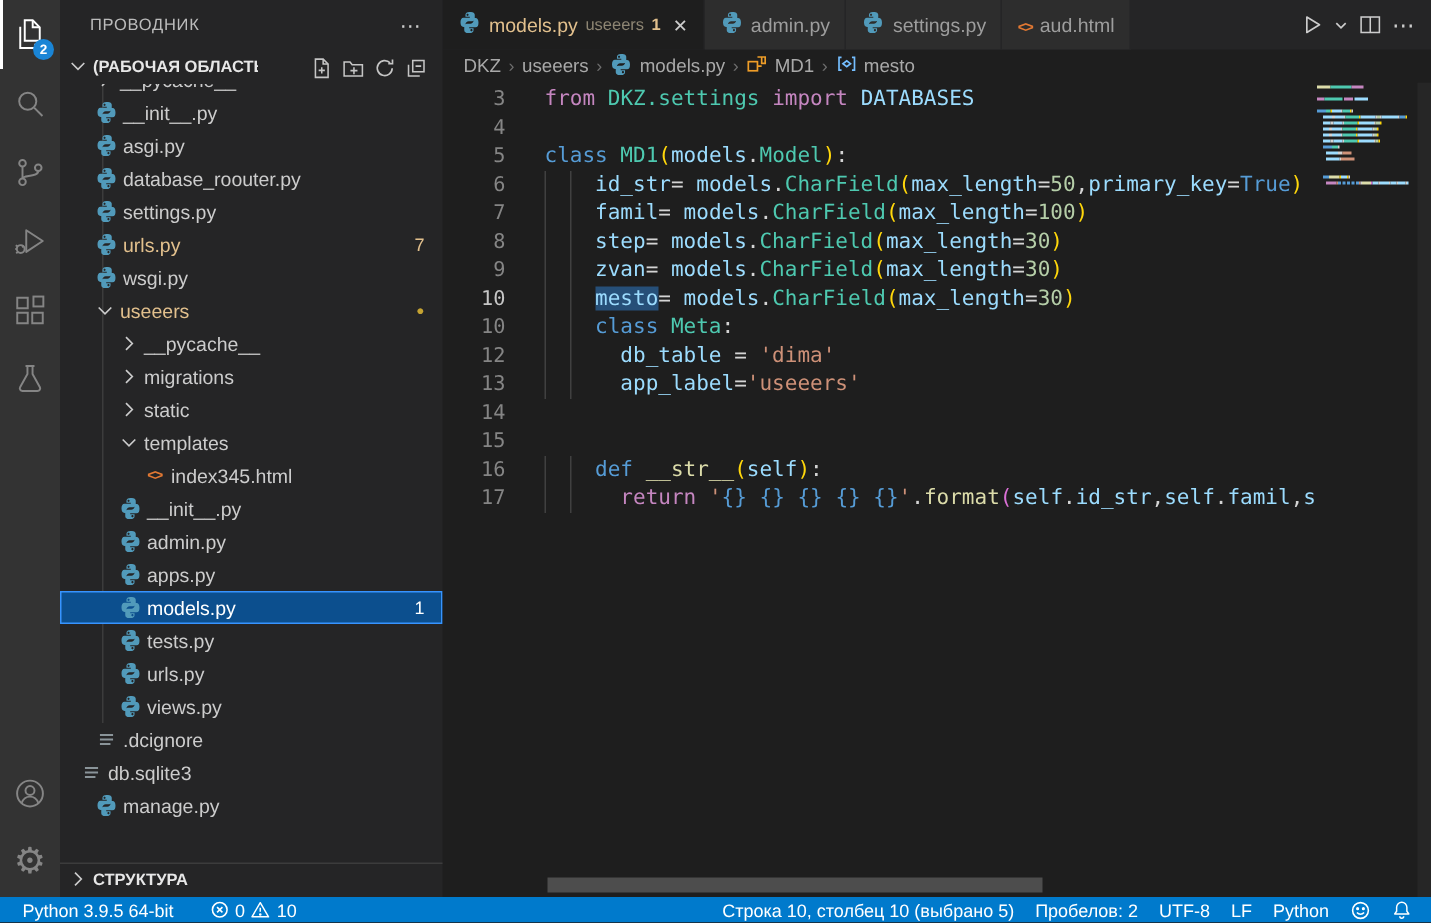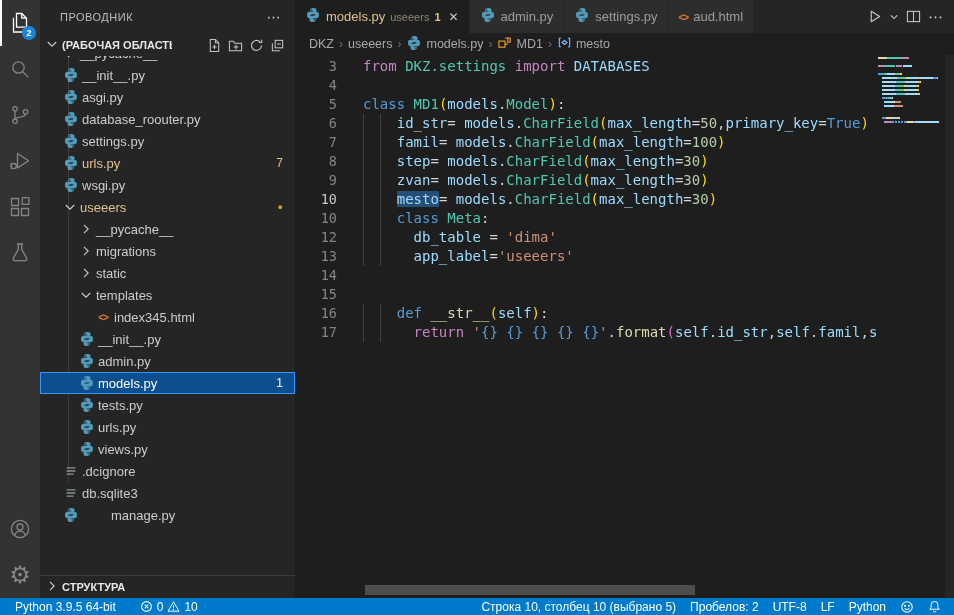--- a/index.html
+++ b/index.html
@@ -331,20 +331,31 @@
           <div class="" style="display: flex; align-items: center; width: 100%; padding-left: 38px;">
             <span class="ficon">
               <svg width="16" height="16" viewBox="0 0 16 16">
                 <path fill="#519aba" d="M7.9 1C6.3 1 5.3 1.7 5.3 2.9v1.3h2.9v.6H4C2.7 4.8 2 5.9 2 7.9s.7 3.1 2 3.1h1.3V9.4c0-1.2 1-2.2 2.2-2.2h2.3c1 0 1.7-.8 1.7-1.8V2.9C11.5 1.7 10.4 1 9 1zM6.7 2.2c.4 0 .7.3.7.7s-.3.7-.7.7S6 3.3 6 2.9s.3-.7.7-.7z"></path>
                 <path fill="#519aba" d="M8.1 15c1.6 0 2.6-.7 2.6-1.9v-1.3H7.8v-.6H12c1.3 0 2-1.1 2-3.1s-.7-3.1-2-3.1h-1.3v1.6c0 1.2-1 2.2-2.2 2.2H6.2c-1 0-1.7.8-1.7 1.8v2.5C4.5 14.3 5.6 15 7 15zm1.2-1.2c-.4 0-.7-.3-.7-.7s.3-.7.7-.7.7.3.7.7-.3.7-.7.7z"></path>
               </svg>
             </span>
             <span class="lab">admin.py</span>
           </div>
         </div>
+        <div class="row">
+          <div class="" style="display: flex; align-items: center; width: 100%; padding-left: 38px;">
+            <span class="ficon">
+              <svg width="16" height="16" viewBox="0 0 16 16">
+                <path fill="#519aba" d="M7.9 1C6.3 1 5.3 1.7 5.3 2.9v1.3h2.9v.6H4C2.7 4.8 2 5.9 2 7.9s.7 3.1 2 3.1h1.3V9.4c0-1.2 1-2.2 2.2-2.2h2.3c1 0 1.7-.8 1.7-1.8V2.9C11.5 1.7 10.4 1 9 1zM6.7 2.2c.4 0 .7.3.7.7s-.3.7-.7.7S6 3.3 6 2.9s.3-.7.7-.7z"></path>
+                <path fill="#519aba" d="M8.1 15c1.6 0 2.6-.7 2.6-1.9v-1.3H7.8v-.6H12c1.3 0 2-1.1 2-3.1s-.7-3.1-2-3.1h-1.3v1.6c0 1.2-1 2.2-2.2 2.2H6.2c-1 0-1.7.8-1.7 1.8v2.5C4.5 14.3 5.6 15 7 15zm1.2-1.2c-.4 0-.7-.3-.7-.7s.3-.7.7-.7.7.3.7.7-.3.7-.7.7z"></path>
+              </svg>
+            </span>
+            <span class="lab">apps.py</span>
+          </div>
+        </div>
         <div class="row selected">
           <div class="" style="display: flex; align-items: center; width: 100%; padding-left: 38px;">
             <span class="ficon">
               <svg width="16" height="16" viewBox="0 0 16 16">
                 <path fill="#519aba" d="M7.9 1C6.3 1 5.3 1.7 5.3 2.9v1.3h2.9v.6H4C2.7 4.8 2 5.9 2 7.9s.7 3.1 2 3.1h1.3V9.4c0-1.2 1-2.2 2.2-2.2h2.3c1 0 1.7-.8 1.7-1.8V2.9C11.5 1.7 10.4 1 9 1zM6.7 2.2c.4 0 .7.3.7.7s-.3.7-.7.7S6 3.3 6 2.9s.3-.7.7-.7z"></path>
                 <path fill="#519aba" d="M8.1 15c1.6 0 2.6-.7 2.6-1.9v-1.3H7.8v-.6H12c1.3 0 2-1.1 2-3.1s-.7-3.1-2-3.1h-1.3v1.6c0 1.2-1 2.2-2.2 2.2H6.2c-1 0-1.7.8-1.7 1.8v2.5C4.5 14.3 5.6 15 7 15zm1.2-1.2c-.4 0-.7-.3-.7-.7s.3-.7.7-.7.7.3.7.7-.3.7-.7.7z"></path>
               </svg>
             </span>
             <span class="lab">models.py</span>
             <span class="badge" style="color: rgb(255, 255, 255);">1</span>
@@ -387,31 +398,31 @@
           <div class="" style="display: flex; align-items: center; width: 100%; padding-left: 22px;">
             <span class="ficon">
               <svg width="14" height="14" viewBox="0 0 16 16" fill="none" stroke="#8a9499" stroke-width="1.5">
                 <path d="M3 4.5h10M3 8h10M3 11.5h8"></path>
               </svg>
             </span>
             <span class="lab">.dcignore</span>
           </div>
         </div>
         <div class="row">
-          <div class="" style="display: flex; align-items: center; width: 100%; padding-left: 22px;">
+          <div class="" style="display: flex; align-items: center; width: 100%; padding-left: 12px;">
             <span class="ficon">
               <svg width="14" height="14" viewBox="0 0 16 16" fill="none" stroke="#8a9499" stroke-width="1.5">
                 <path d="M3 4.5h10M3 8h10M3 11.5h8"></path>
               </svg>
             </span>
             <span class="lab">db.sqlite3</span>
           </div>
         </div>
         <div class="row">
-          <div class="" style="display: flex; align-items: center; width: 100%; padding-left: 22px; gap: 29px;">
+          <div class="" style="display: flex; align-items: center; width: 100%; padding-left: 22px;">
             <span class="ficon">
               <svg width="16" height="16" viewBox="0 0 16 16">
                 <path fill="#519aba" d="M7.9 1C6.3 1 5.3 1.7 5.3 2.9v1.3h2.9v.6H4C2.7 4.8 2 5.9 2 7.9s.7 3.1 2 3.1h1.3V9.4c0-1.2 1-2.2 2.2-2.2h2.3c1 0 1.7-.8 1.7-1.8V2.9C11.5 1.7 10.4 1 9 1zM6.7 2.2c.4 0 .7.3.7.7s-.3.7-.7.7S6 3.3 6 2.9s.3-.7.7-.7z"></path>
                 <path fill="#519aba" d="M8.1 15c1.6 0 2.6-.7 2.6-1.9v-1.3H7.8v-.6H12c1.3 0 2-1.1 2-3.1s-.7-3.1-2-3.1h-1.3v1.6c0 1.2-1 2.2-2.2 2.2H6.2c-1 0-1.7.8-1.7 1.8v2.5C4.5 14.3 5.6 15 7 15zm1.2-1.2c-.4 0-.7-.3-.7-.7s.3-.7.7-.7.7.3.7.7-.3.7-.7.7z"></path>
               </svg>
             </span>
             <span class="lab">manage.py</span>
           </div>
         </div>
       </div>

